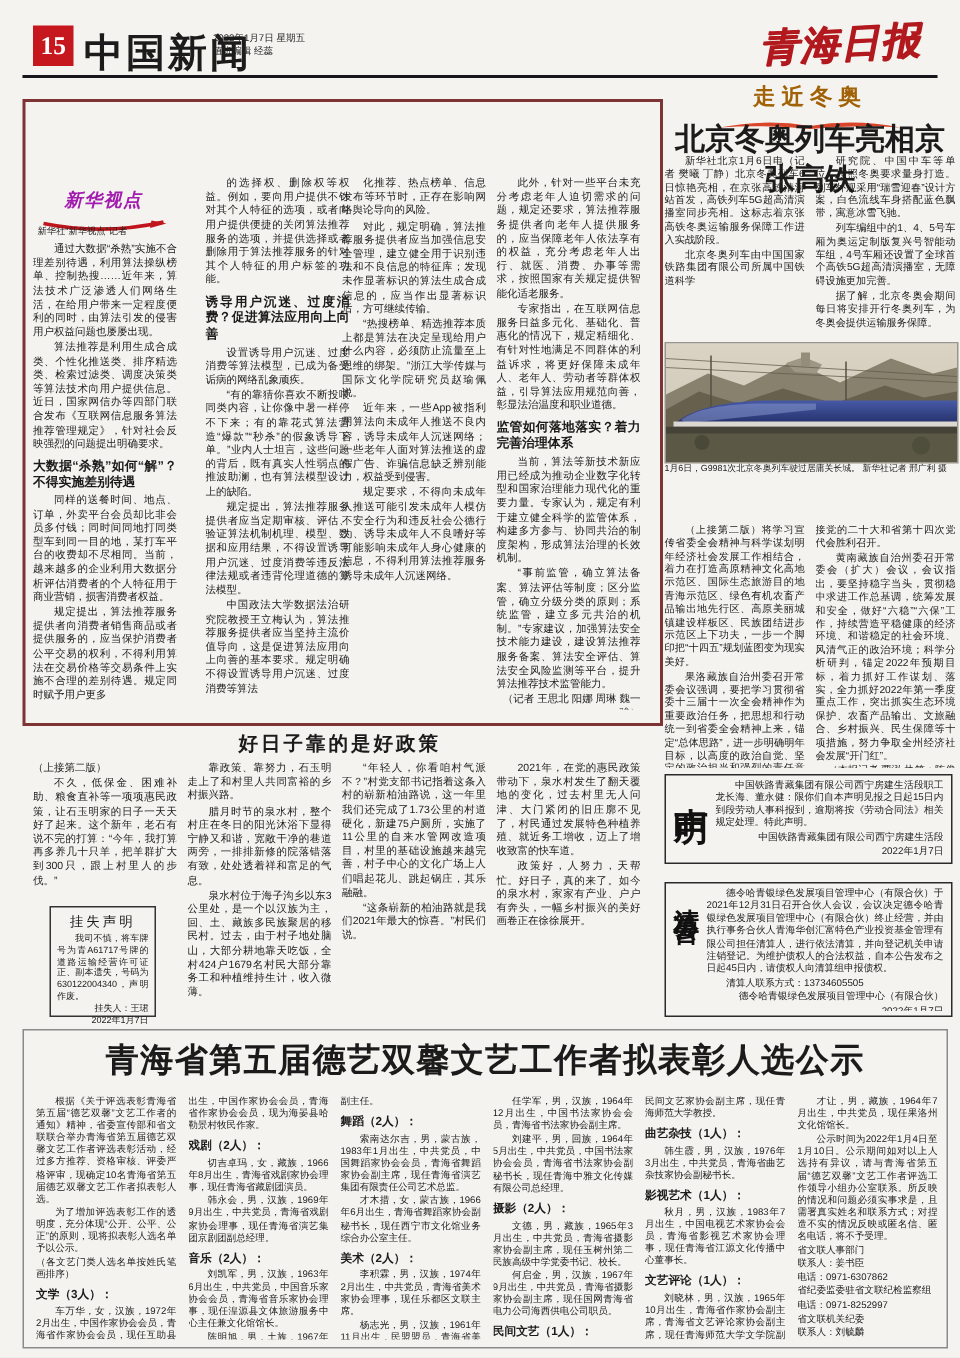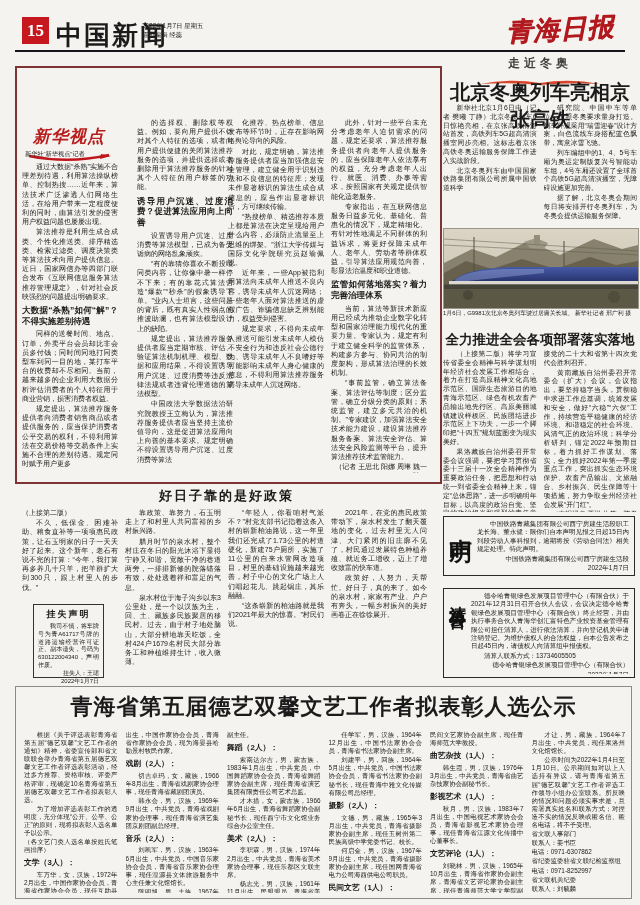--- a/index.html
+++ b/index.html
@@ -14,36 +14,36 @@
   .masthead{position:absolute;left:492px;top:12px;width:136px;text-align:center;
             font-family:"DejaVu Serif",serif;font-style:italic;font-weight:900;font-size:26px;
             color:#b1191e;transform:rotate(-3deg);letter-spacing:1px;
             text-shadow:0.6px 0.4px 0 #b1191e;}
   .hd-rule{position:absolute;left:15px;top:50px;width:610px;height:2.2px;background:#15151a;}
   
   .lead-box{position:absolute;left:15px;top:66px;width:423px;height:414px;border:2px solid #7e3434;}
   .lead-headline{position:absolute;left:38px;top:55px;width:377px;text-align:center;
                  background:#f5f3ef;font-size:26px;line-height:31px;font-weight:900;}
   .xh-badge{position:absolute;left:26px;top:125px;width:86px;text-align:center;}
-  .xh-badge .t{font-size:17px;font-weight:900;font-style:italic;color:#b91c1c;letter-spacing:1px;}
+  .xh-badge .t{font-size:12px;font-weight:900;font-style:italic;color:#a21caf;letter-spacing:1px;}
   .byline{position:absolute;left:25px;top:150px;width:96px;font-size:6.2px;color:#222;}
   .col{position:absolute;font-size:7px;line-height:9.2px;text-align:justify;overflow:hidden;}
   .lcol1{left:22px;top:162px;width:96px;height:311px;}
   .lcol2{left:125px;top:118px;width:96px;height:355px;margin-left:12px;}
   .lcol3{left:228px;top:118px;width:96px;height:355px;}
   .lcol4{left:331px;top:118px;width:96px;height:355px;}
   
   .blk{margin:0 0 1px 0;}
   .blk-p{text-indent:2em;}
   .blk-l{text-indent:0;}
   .blk-h{font-weight:900;font-size:1.22em;line-height:1.25;text-indent:0;margin:4px 0 3px;}
   .blk-sign{text-align:right;text-indent:0;margin-top:1px;}
   
   .wo-badge{position:absolute;left:470px;top:55px;width:140px;text-align:center;}
-  .wo-badge .t{font-size:12px;font-weight:900;color:#404040;letter-spacing:4px;}
+  .wo-badge .t{font-size:15px;font-weight:900;color:#a16207;letter-spacing:4px;}
   .wo-headline{position:absolute;left:441px;top:79px;width:198px;text-align:center;
                font-size:20px;font-weight:900;}
   .wo-cols{position:absolute;left:443px;top:104px;width:194px;height:121px;display:flex;gap:7px;}
   .wo-cols .c,.pl-cols .c{flex:1;font-size:6.8px;line-height:8.8px;text-align:justify;overflow:hidden;}
   .photo{position:absolute;left:443px;top:228px;width:194px;height:79px;overflow:hidden;
          border:0.5px solid #9a958a;}
   .caption{position:absolute;left:443px;top:310px;width:194px;font-size:5.9px;line-height:7.4px;color:#222;}
   .pl-headline{position:absolute;left:443px;top:331px;width:194px;text-align:center;
                font-size:13.5px;font-weight:900;}
   .pl-cols{position:absolute;left:443px;top:350px;width:194px;height:162px;display:flex;gap:7px;}
@@ -59,21 +59,21 @@
   .liq .vtitle{font-size:17px;letter-spacing:2px;}
   
   .po-headline{position:absolute;left:15px;top:487px;width:423px;text-align:center;
                font-size:13px;font-weight:700;letter-spacing:2px;}
   .pcol1{left:22px;top:508px;width:96px;height:92px;}
   .pcol2{left:125px;top:508px;width:96px;height:172px;}
   .pcol3{left:228px;top:508px;width:96px;height:172px;}
   .pcol4{left:331px;top:508px;width:96px;height:172px;}
   .loss-box{position:absolute;left:33px;top:604px;width:71px;height:74px;border:1.5px solid #333;
             padding:3px 4px;box-sizing:border-box;background:#f5f3ef;}
-  .loss-box .lt{text-align:center;font-size:9px;font-weight:700;letter-spacing:2px;margin-bottom:2px;}
+  .loss-box .lt{text-align:center;font-size:9px;font-weight:400;letter-spacing:2px;margin-bottom:2px;}
   .loss-box .lb{font-size:6px;line-height:7.8px;text-align:justify;text-indent:2em;}
   .loss-box .ls{font-size:6px;line-height:7.8px;text-align:right;}
   
   .comm{position:absolute;left:15px;top:686px;width:617px;height:213px;border:1px solid #8a8a8a;
         background:#f5f3ef;box-sizing:border-box;}
   .comm-headline{position:absolute;left:0;top:5px;width:100%;text-align:center;
                  font-size:22px;font-weight:900;letter-spacing:1px;}
   .comm-cols{position:absolute;left:8px;top:44px;width:601px;height:162px;display:flex;gap:8px;}
   .comm-cols .c{flex:1;font-size:6.4px;line-height:8.1px;text-align:justify;overflow:hidden;}
 </style>
@@ -179,21 +179,20 @@
       <circle cx="24" cy="66" r="5" fill="#3f3d2c"></circle>
       <circle cx="170" cy="68" r="6" fill="#44422f"></circle>
       <rect x="0" y="0" width="194" height="79" fill="#ffffff" opacity="0.06"></rect>
     </svg>
   </div>
   <div class="caption">
     <span>1月6日，G9981次北京冬奥列车驶过居庸关长城。</span>
     <span>新华社记者 邢广利 摄</span>
   </div>
 
-  <div class="pl-headline">全力推进全会各项部署落实落地</div>
   <div class="pl-cols">
     <div class="c">
         <div class="blk blk-p">（上接第二版）将学习宣传省委全会精神与科学谋划明年经济社会发展工作相结合，着力在打造高原精神文化高地示范区、国际生态旅游目的地青海示范区、绿色有机农畜产品输出地先行区、高原美丽城镇建设样板区、民族团结进步示范区上下功夫，一步一个脚印把“十四五”规划蓝图变为现实美好。</div>
         <div class="blk blk-p">果洛藏族自治州委召开常委会议强调，要把学习贯彻省委十三届十一次全会精神作为重要政治任务，把思想和行动统一到省委全会精神上来，锚定“总体思路”，进一步明确明年目标，以高度的政治自觉、坚定的政治担当和强烈的责任意识，确保全会精神落实落地，以优异成绩迎</div>
       </div>
     <div class="c">
         <div class="blk blk-l">接党的二十大和省第十四次党代会胜利召开。</div>
         <div class="blk blk-p">黄南藏族自治州委召开常委会（扩大）会议，会议指出，要坚持稳字当头，贯彻稳中求进工作总基调，统筹发展和安全，做好“六稳”“六保”工作，持续营造平稳健康的经济环境、和谐稳定的社会环境、风清气正的政治环境；科学分析研判，锚定2022年预期目标，着力抓好工作谋划、落实，全力抓好2022年第一季度重点工作，突出抓实生态环境保护、农畜产品输出、文旅融合、乡村振兴、民生保障等十项措施，努力争取全州经济社会发展“开门红”。</div>
         <div class="blk blk-sign">（本报记者 贾泓 执笔；陈俊 马振东 咸文静 尹耀增 李兴发 程宦宁 谭梅 马艳 提供素材）</div>
       </div>

